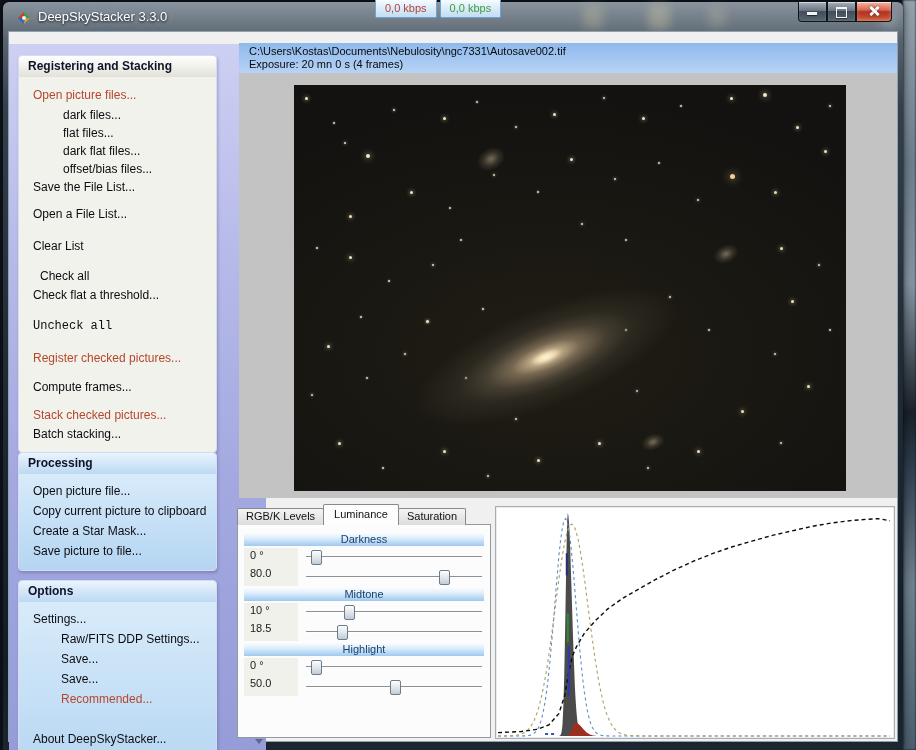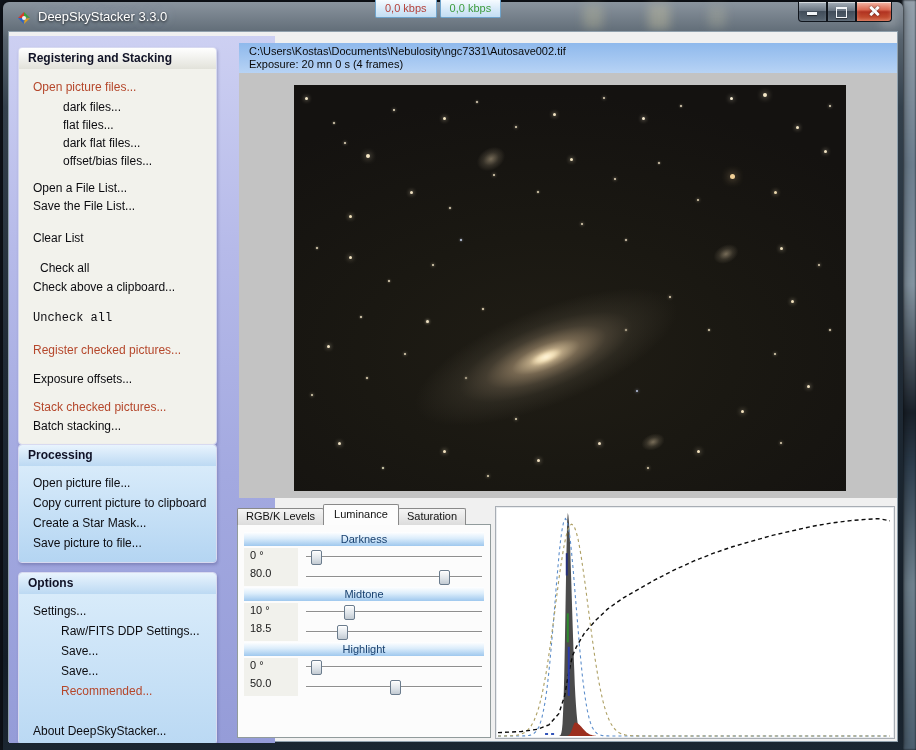--- a/index.html
+++ b/index.html
@@ -40,22 +40,22 @@
   .glyph-close:before{transform:rotate(45deg);}
   .glyph-close:after{transform:rotate(-45deg);}
   
   .badges{position:absolute;left:375px;top:0;display:flex;gap:3px;z-index:50;}
   .badge{height:17px;line-height:16px;padding:0 9px;font-size:11px;
     background:linear-gradient(180deg,#f6fbff,#d4e8f8 60%,#c3ddf2);
     border:1px solid #6fa4cc;border-top:none;border-radius:0 0 2px 2px;white-space:nowrap;}
   
   .client{position:absolute;left:5px;top:29px;width:888px;height:709px;background:#f0f0f0;border:1px solid #90a0ac;}
   
-  .sidebar{position:absolute;left:0;top:4px;width:257px;height:707px;overflow:hidden;
-    background:linear-gradient(180deg,#cdd0f2 0%,#b6bae9 30%,#a3a9e0 62%,#959cd8 100%);padding-left:9px;}
+  .sidebar{position:absolute;left:0;top:12px;width:257px;height:707px;overflow:hidden;
+    background:linear-gradient(180deg,#cdd0f2 0%,#b6bae9 30%,#a3a9e0 62%,#959cd8 100%);}
   .group{position:absolute;left:9px;width:197px;border-radius:4px;overflow:hidden;
     box-shadow:1px 2px 3px rgba(40,40,90,.25);border:1px solid #d8daf0;}
   .group .hdr{height:21px;line-height:21px;padding-left:9px;font-weight:bold;font-size:12px;color:#101226;}
   .group.plain .hdr{background:linear-gradient(180deg,#ffffff,#e2e2da);}
   .group.plain .bod{background:#f2f2ec;}
   .group.blue .hdr{background:linear-gradient(180deg,#e9f4fd,#bcd9f3);}
   .group.blue .bod{background:linear-gradient(180deg,#d8ebfa,#b4d5f2);}
   .bod{padding:5px 0 9px 0;}
   .sitem{font-size:12px;color:#0c0c10;padding-left:14px;line-height:18px;cursor:pointer;white-space:nowrap;}
   .sitem.ind{padding-left:44px;}
@@ -143,28 +143,28 @@
 
     <div class="sidebar">
       <div class="group plain" id="g0" style="top:11px;">
         <div class="hdr">Registering and Stacking</div>
         <div class="bod">
             <div class="sitem accent" style="margin-top: 4px;">Open picture files...</div>
             <div class="sitem ind" style="margin-top: 2px;">dark files...</div>
             <div class="sitem ind">flat files...</div>
             <div class="sitem ind">dark flat files...</div>
             <div class="sitem ind">offset/bias files...</div>
+            <div class="sitem">Save the File List...</div>
             <div class="sitem" style="margin-top: 9px;">Open a File List...</div>
-            <div class="sitem">Save the File List...</div>
             <div class="sitem" style="margin-top: 14px;">Clear List</div>
             <div class="sitem" style="margin-top: 12px; margin-left: 7px;">Check all</div>
-            <div class="sitem" style="margin-top: 1px;">Check above a clipboard...</div>
+            <div class="sitem" style="margin-top: 1px;">Check flat a threshold...</div>
             <div class="sitem" style="margin-top: 13px; font-family: Liberation Mono, monospace;">Uncheck all</div>
             <div class="sitem accent" style="margin-top: 14px;">Register checked pictures...</div>
-            <div class="sitem" style="margin-top: 11px;">Exposure offsets...</div>
+            <div class="sitem" style="margin-top: 11px;">Compute frames...</div>
             <div class="sitem accent" style="margin-top: 10px;">Stack checked pictures...</div>
             <div class="sitem" style="margin-top: 1px;">Batch stacking...</div>
           </div>
       </div>
       <div class="group blue" id="g1" style="top:408px;">
         <div class="hdr">Processing</div>
         <div class="bod">
             <div class="sitem" style="margin-top: 2px;">Open picture file...</div>
             <div class="sitem">Copy current picture to clipboard</div>
             <div class="sitem">Create a Star Mask...</div>

